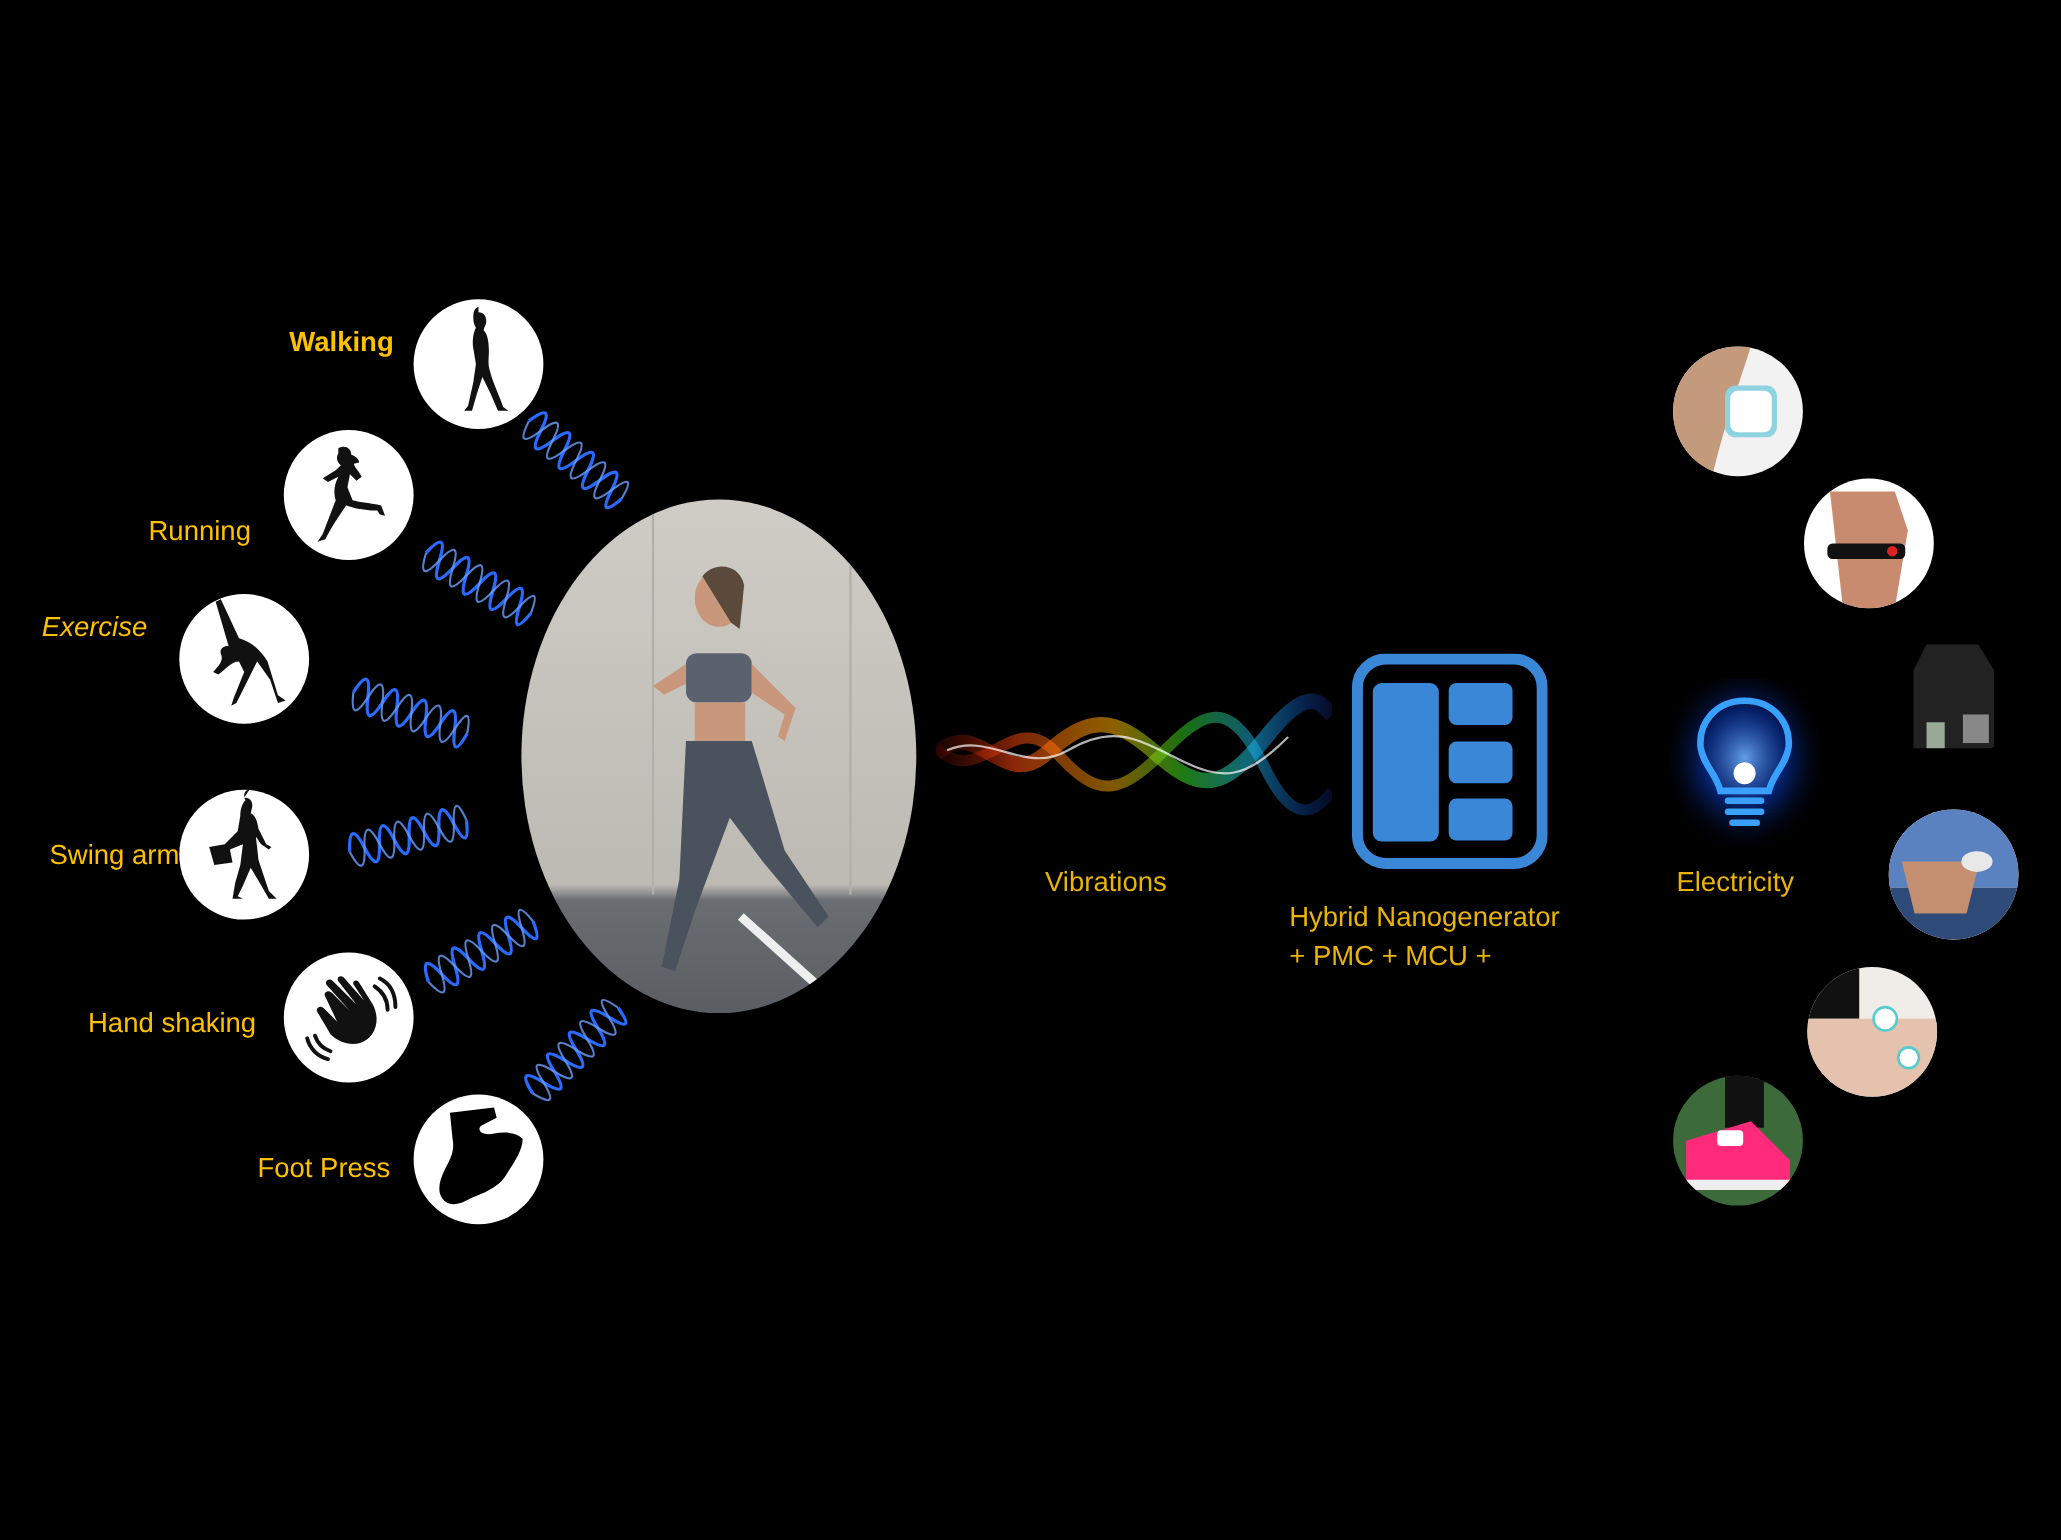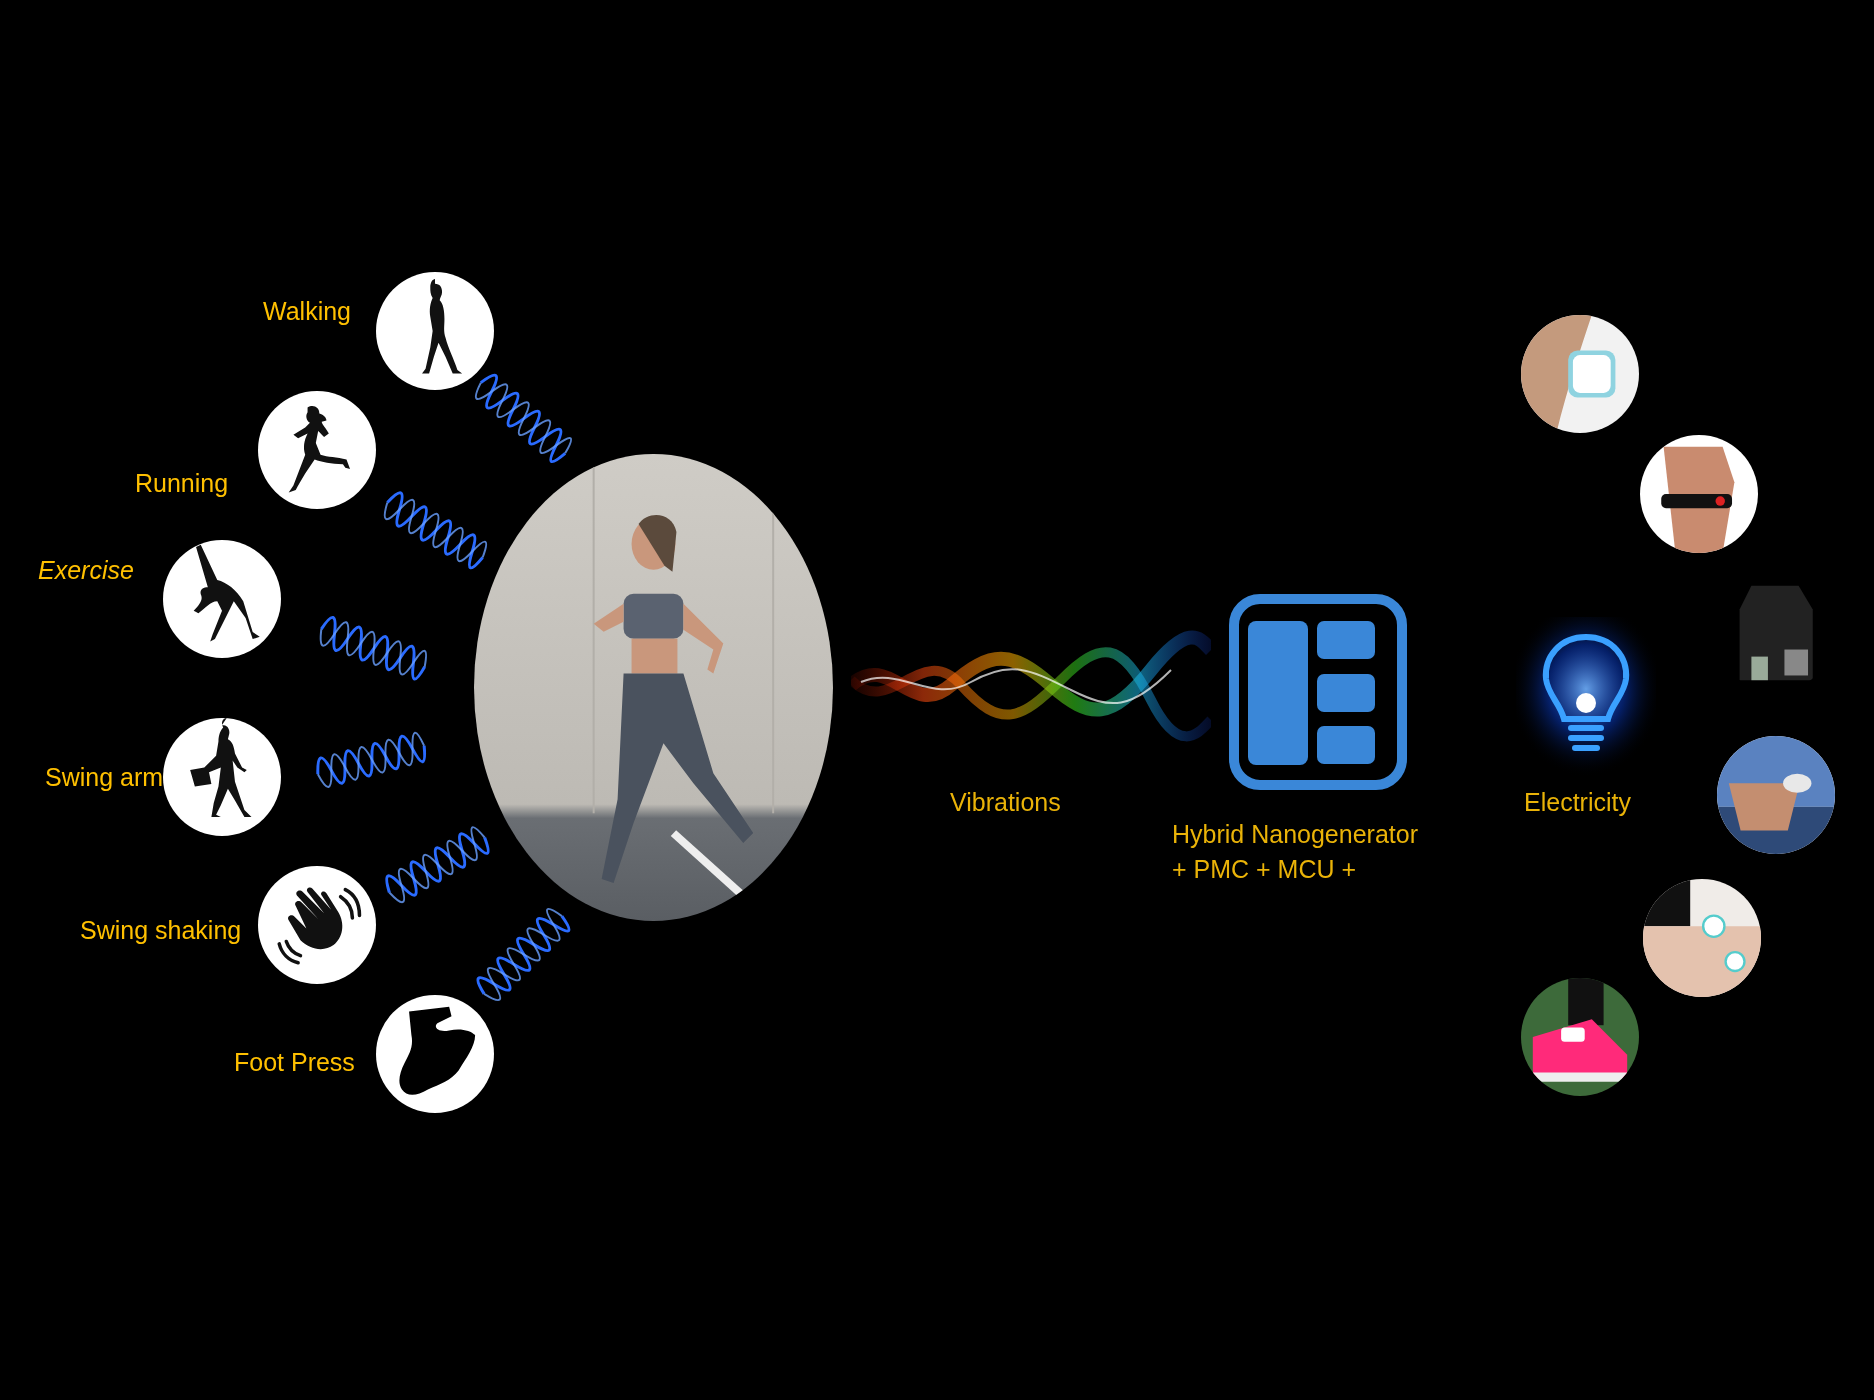--- a/index.html
+++ b/index.html
@@ -15,21 +15,21 @@
   .vib{position:absolute;left:851px;top:610px;width:360px;height:150px;}
   .device{position:absolute;left:1229px;top:594px;width:178px;height:196px;}
   .center-text{position:absolute;color:#eab308;font-size:25px;text-align:left;line-height:35px;}
   .bulb{position:absolute;left:1516px;top:617px;width:140px;height:160px;}
   .rc{position:absolute;width:118px;height:118px;border-radius:50%;overflow:hidden;}
   .rc svg{width:100%;height:100%;display:block;}
 </style>
 </head>
 <body>
 
-<div class="label" style="left:263px;top:299px;">Walking</div>
+<div class="label" style="left:263px;top:299px;font-weight:bold;">Walking</div>
 <div class="circle" style="left:376px;top:272px;">
   <svg viewBox="0 0 100 100">
       <path d="M50 10c4 0 6 3 6 7 0 3-2 5-2 7 3 3 4 9 4 16 0 6-1 10 1 16 2 8 7 18 10 27l4 3h-8l-6-14-6-12-4 12-4 14h-6l3-4 4-18 2-14-2-12c-1-6 0-12 2-16-2-3-2-6-2-9 0-4 2-7 4-7z" fill="#111"></path>
     </svg>
 </div>
 
 <div class="label" style="left:135px;top:431px;margin-top:40px;">Running</div>
 <div class="circle" style="left:258px;top:391px;">
   <svg viewBox="0 0 100 100">
       <path d="M42 14c5-3 10 0 10 5 3 1 6 3 6 6l-4 1c0 2 4 6 6 10l-4 3c-2-2-4-4-5-5l-2 10 4 10c6 2 14 2 22 4l3 8-4-1-2-3c-10 0-18-2-24-4l-8 12c-3 5-6 10-8 14l-6 2 4-6 10-26c-2-6-1-12 2-18l-8 4-4-3 10-6 4-4c-3-2-4-6-2-9z" fill="#111"></path>
@@ -43,21 +43,21 @@
     </svg>
 </div>
 
 <div class="label" style="left:20px;top:765px;margin-left:25px;">Swing arm</div>
 <div class="circle" style="left:163px;top:718px;">
   <svg viewBox="0 0 100 100">
       <path d="M50 6c5 0 7 4 6 8l-1 4c4 2 5 6 6 12l6 12 4 2-2 2-6-4-4-6 2 18 8 24 6 6h-6l-8-14-6-10-6 14-4 8 4 2h-8l2-12 4-14 2-16-10 4 2 10-14 2-4-14 12-2 10-10 2-12c0-6 2-10 4-12-2-3-1-8 3-8z" fill="#111"></path>
     </svg>
 </div>
 
-<div class="label" style="left:80px;top:918px;">Swing shaking</div>
+<div class="label" style="left:80px;top:918px;">Hand shaking</div>
 <div class="circle" style="left:258px;top:866px;">
   <svg viewBox="0 0 100 100">
     <path d="M32 34c-2-3 2-6 5-3l14 14-18-20c-2-3 2-6 5-3l18 18-14-18c-2-3 2-5 4-3l16 18-8-12c-2-3 2-5 4-2l10 16c6 10 4 22-4 28-8 6-20 4-28-4L26 46c-2-3 2-6 5-3l10 10z" fill="#111"></path>
     <path d="M70 26c6 4 10 10 10 18M74 20c8 4 12 12 12 22" stroke="#111" stroke-width="3" fill="none" stroke-linecap="round"></path>
     <path d="M24 64c2 6 6 10 12 12M18 66c2 8 8 14 16 16" stroke="#111" stroke-width="3" fill="none" stroke-linecap="round"></path>
   </svg>
 </div>
 
 <div class="label" style="left:234px;top:1050px;">Foot Press</div>
 <div class="circle" style="left:376px;top:995px;">

